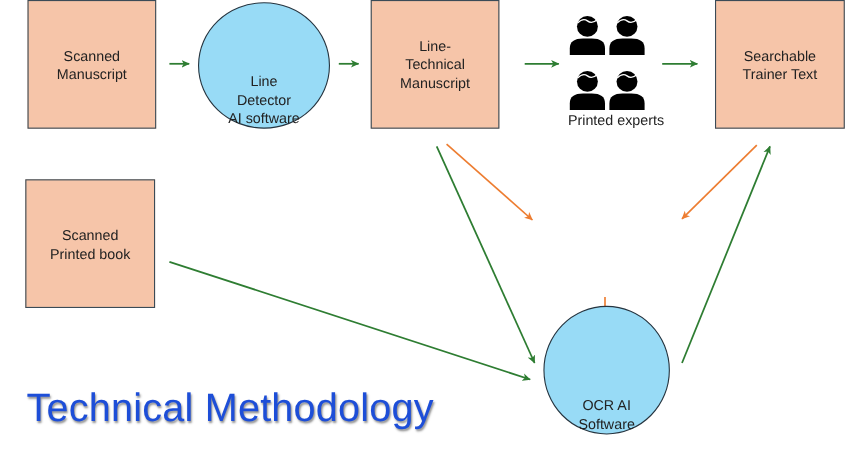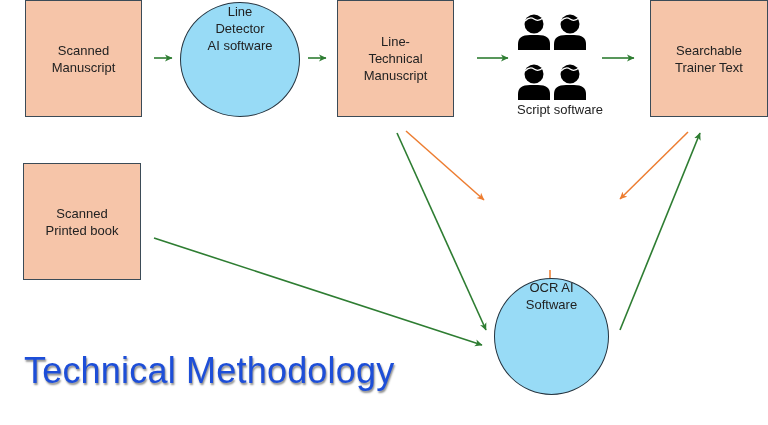--- a/index.html
+++ b/index.html
@@ -34,21 +34,21 @@
       font-size: 13px;
       line-height: 17px;
     }
     .node-circle {
       position: absolute;
       box-sizing: border-box;
       background: #98dbf6;
       border: 1.5px solid #26343f;
       border-radius: 50%;
       display: flex;
-      align-items: flex-start;
+      align-items: flex-end;
       justify-content: center;
       text-align: center;
       color: #222;
       font-size: 13px;
       line-height: 17px;
     }
     .node-circle.dashed {
       border: 1.5px dashed #26343f;
     }
     .label {
@@ -147,21 +147,21 @@
         <circle cx="16" cy="14" r="9.5" fill="#000"></circle>
         <path d="M7,11 Q12,6 16,9 Q20,12 25,8" stroke="#fff" stroke-width="1.2" fill="none"></path>
         <path d="M0,40 L0,34 Q0,25 12,25 L20,25 Q32,25 32,34 L32,40 Z" fill="#000"></path>
       </g>
       <g transform="translate(44,50)">
         <circle cx="16" cy="14" r="9.5" fill="#000"></circle>
         <path d="M7,11 Q12,6 16,9 Q20,12 25,8" stroke="#fff" stroke-width="1.2" fill="none"></path>
         <path d="M0,40 L0,34 Q0,25 12,25 L20,25 Q32,25 32,34 L32,40 Z" fill="#000"></path>
       </g>
     </svg>
-    <div class="experts-label">Script software</div>
+    <div class="experts-label">Printed experts</div>
   </div>
 
   <div class="node-box" style="left:650px; top:0px; width:118px; height:117px;">
     <span class="label">Searchable
 Trainer Text</span>
   </div>
 
   <div class="node-box" style="left:23px; top:163px; width:118px; height:117px;">
     <span class="label">Scanned
 Printed book</span>

